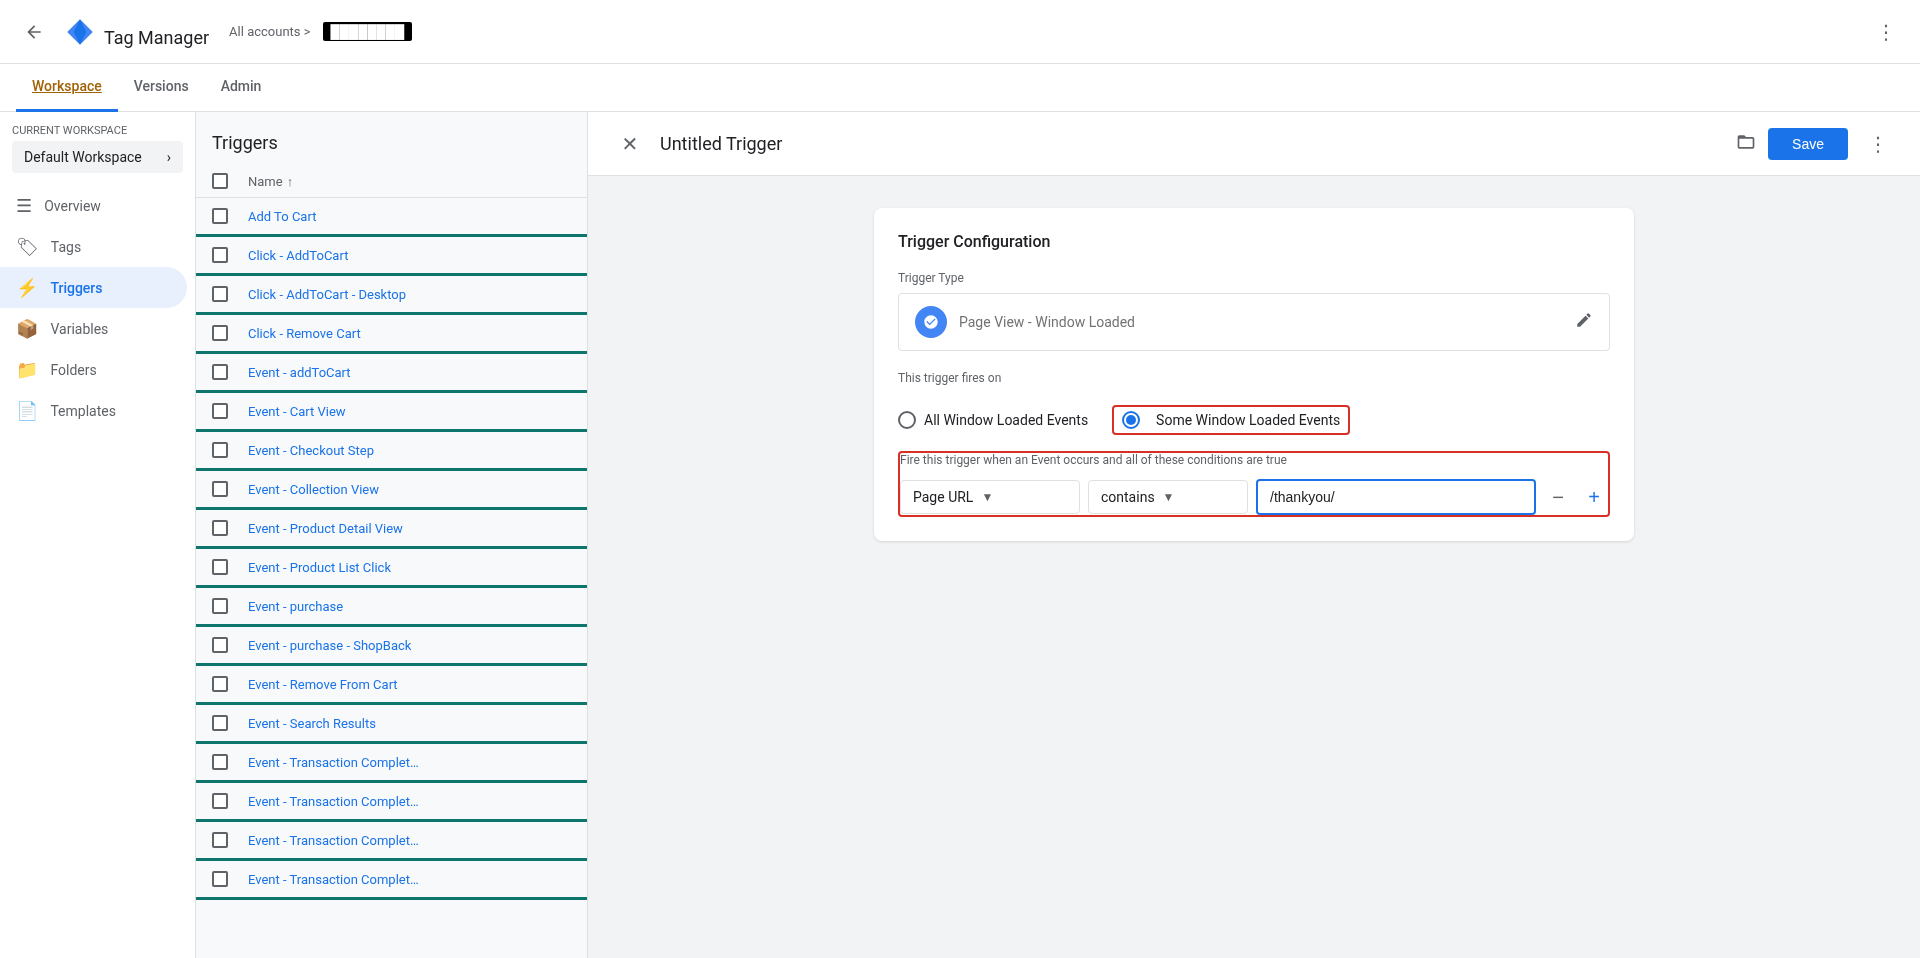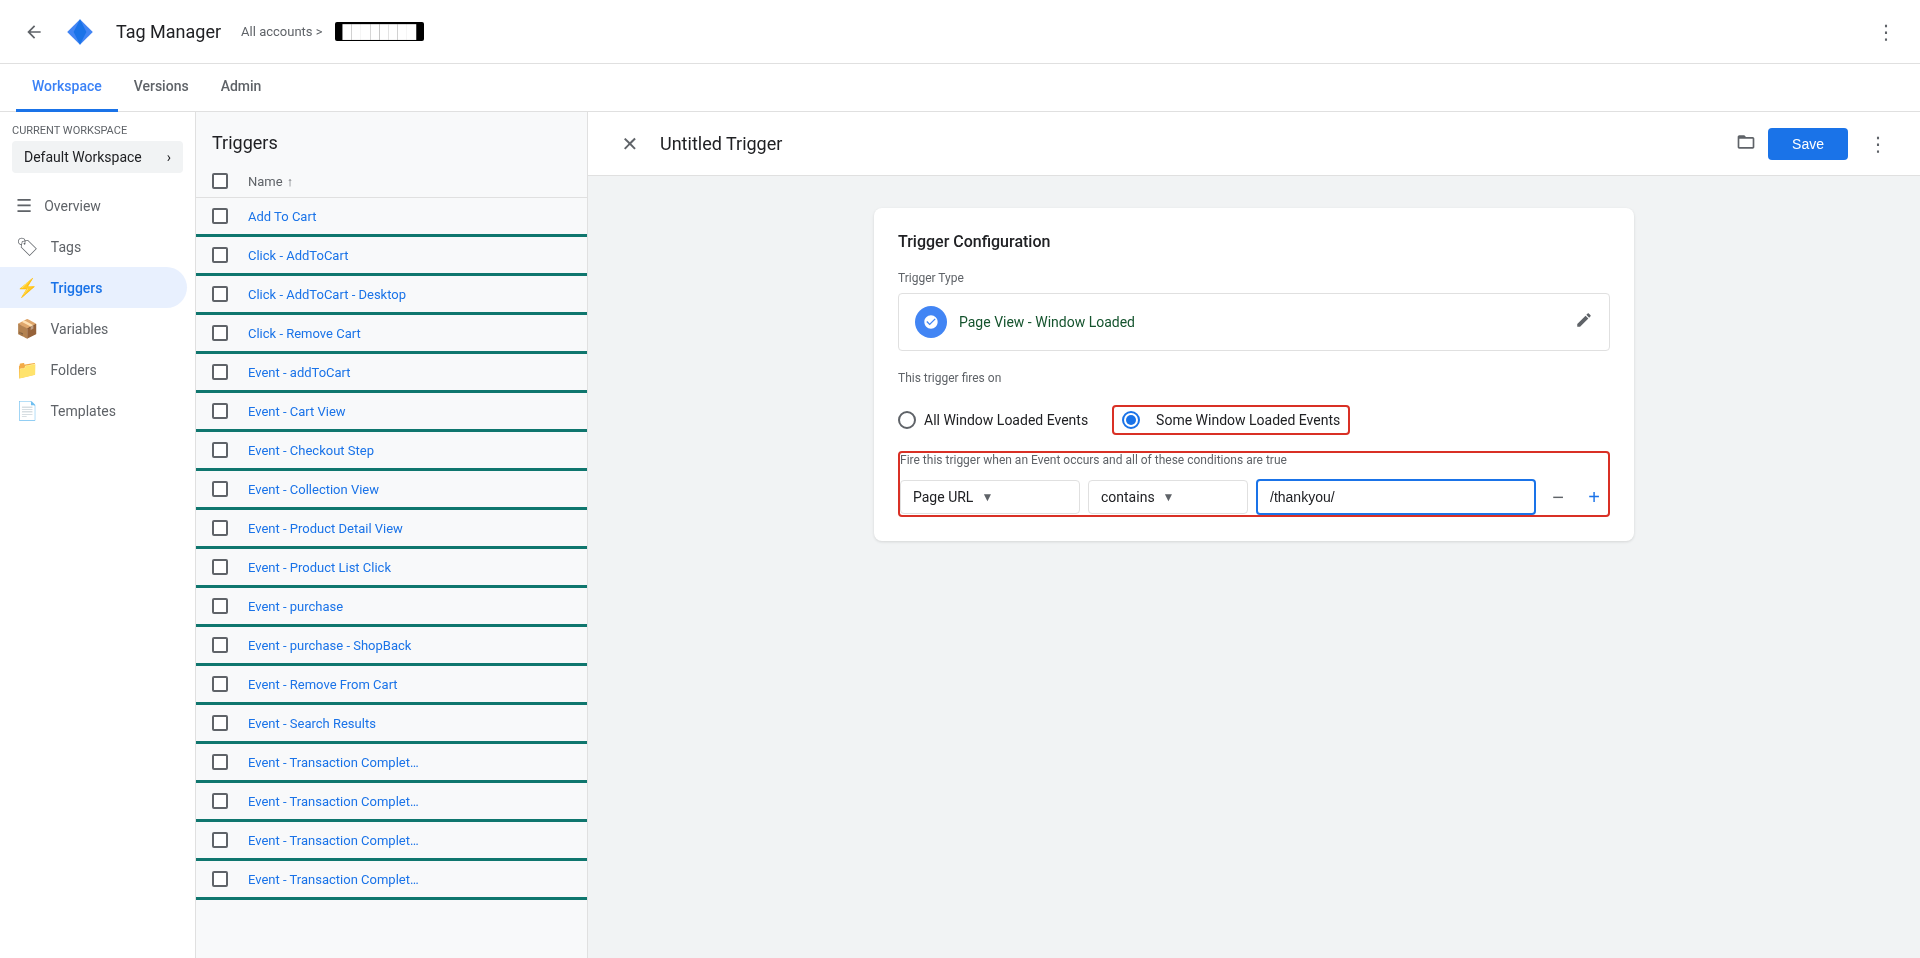--- a/index.html
+++ b/index.html
@@ -9,21 +9,21 @@
     .topbar {
       display: flex; align-items: center; height: 64px;
       background: #fff; border-bottom: 1px solid #e0e0e0;
       padding: 0 16px; gap: 12px; z-index: 10; flex-shrink: 0;
     }
     .topbar-back-btn {
       width: 36px; height: 36px; border-radius: 50%; border: none;
       background: transparent; cursor: pointer; display: flex; align-items: center; justify-content: center;
       color: #5f6368;
     }
-    .topbar-logo { display: flex; align-items: center; gap: 20px; }
+    .topbar-logo { display: flex; align-items: flex-end; gap: 8px; }
     .topbar-logo-diamond {
       width: 32px; height: 32px;
     }
     .topbar-app-name { font-size: 18px; color: #202124; font-weight: 400; }
     .topbar-account { font-size: 13px; color: #5f6368; margin-left: 8px; }
     .topbar-account-name {
       background: #000; color: #fff; padding: 2px 8px; font-size: 13px; border-radius: 2px;
     }
     .topbar-spacer { flex: 1; }
     .topbar-more-btn {
@@ -36,21 +36,21 @@
     .nav-tabs {
       display: flex; align-items: center; height: 48px;
       background: #fff; border-bottom: 1px solid #e0e0e0;
       padding: 0 16px; gap: 0; flex-shrink: 0;
     }
     .nav-tab {
       padding: 0 16px; height: 48px; display: flex; align-items: center;
       font-size: 14px; color: #5f6368; cursor: pointer; border-bottom: 3px solid transparent;
       font-weight: 500;
     }
-    .nav-tab.active { color: #3b82f6; border-bottom: 3px solid #1a73e8; }
+    .nav-tab.active { color: #a16207; border-bottom: 3px solid #1a73e8; text-decoration: underline; }
 
     
     .main-layout { display: flex; flex: 1; overflow: hidden; justify-content: flex-end; }
 
     
     .sidebar {
       width: 196px; background: #fff; border-right: 1px solid #e0e0e0;
       display: flex; flex-direction: column; flex-shrink: 0; overflow-y: auto;
     }
     .sidebar-workspace-section { padding: 12px 12px 8px 12px; }
@@ -143,21 +143,21 @@
     .trigger-type-label { font-size: 12px; color: #5f6368; margin-bottom: 8px; }
     .trigger-type-box {
       border: 1px solid #e0e0e0; border-radius: 4px; padding: 12px 16px;
       display: flex; align-items: center; gap: 12px; cursor: pointer;
     }
     .trigger-type-icon {
       width: 32px; height: 32px; background: #4285f4; border-radius: 50%;
       display: flex; align-items: center; justify-content: center;
       color: #fff; font-size: 14px; flex-shrink: 0;
     }
-    .trigger-type-name { flex: 1; font-size: 14px; color: #14532d; }
+    .trigger-type-name { flex: 1; font-size: 14px; color: #737373; }
     .trigger-type-edit {
       color: #5f6368; cursor: pointer; font-size: 18px;
     }
 
     .fires-on-section { margin-bottom: 16px; }
     .fires-on-label { font-size: 12px; color: #5f6368; margin-bottom: 20px; }
     .radio-group { display: flex; align-items: center; gap: 24px; }
     .radio-option { display: flex; align-items: center; gap: 8px; cursor: pointer; font-size: 14px; color: #202124; }
     .radio-circle {
       width: 18px; height: 18px; border-radius: 50%; border: 2px solid #5f6368;

